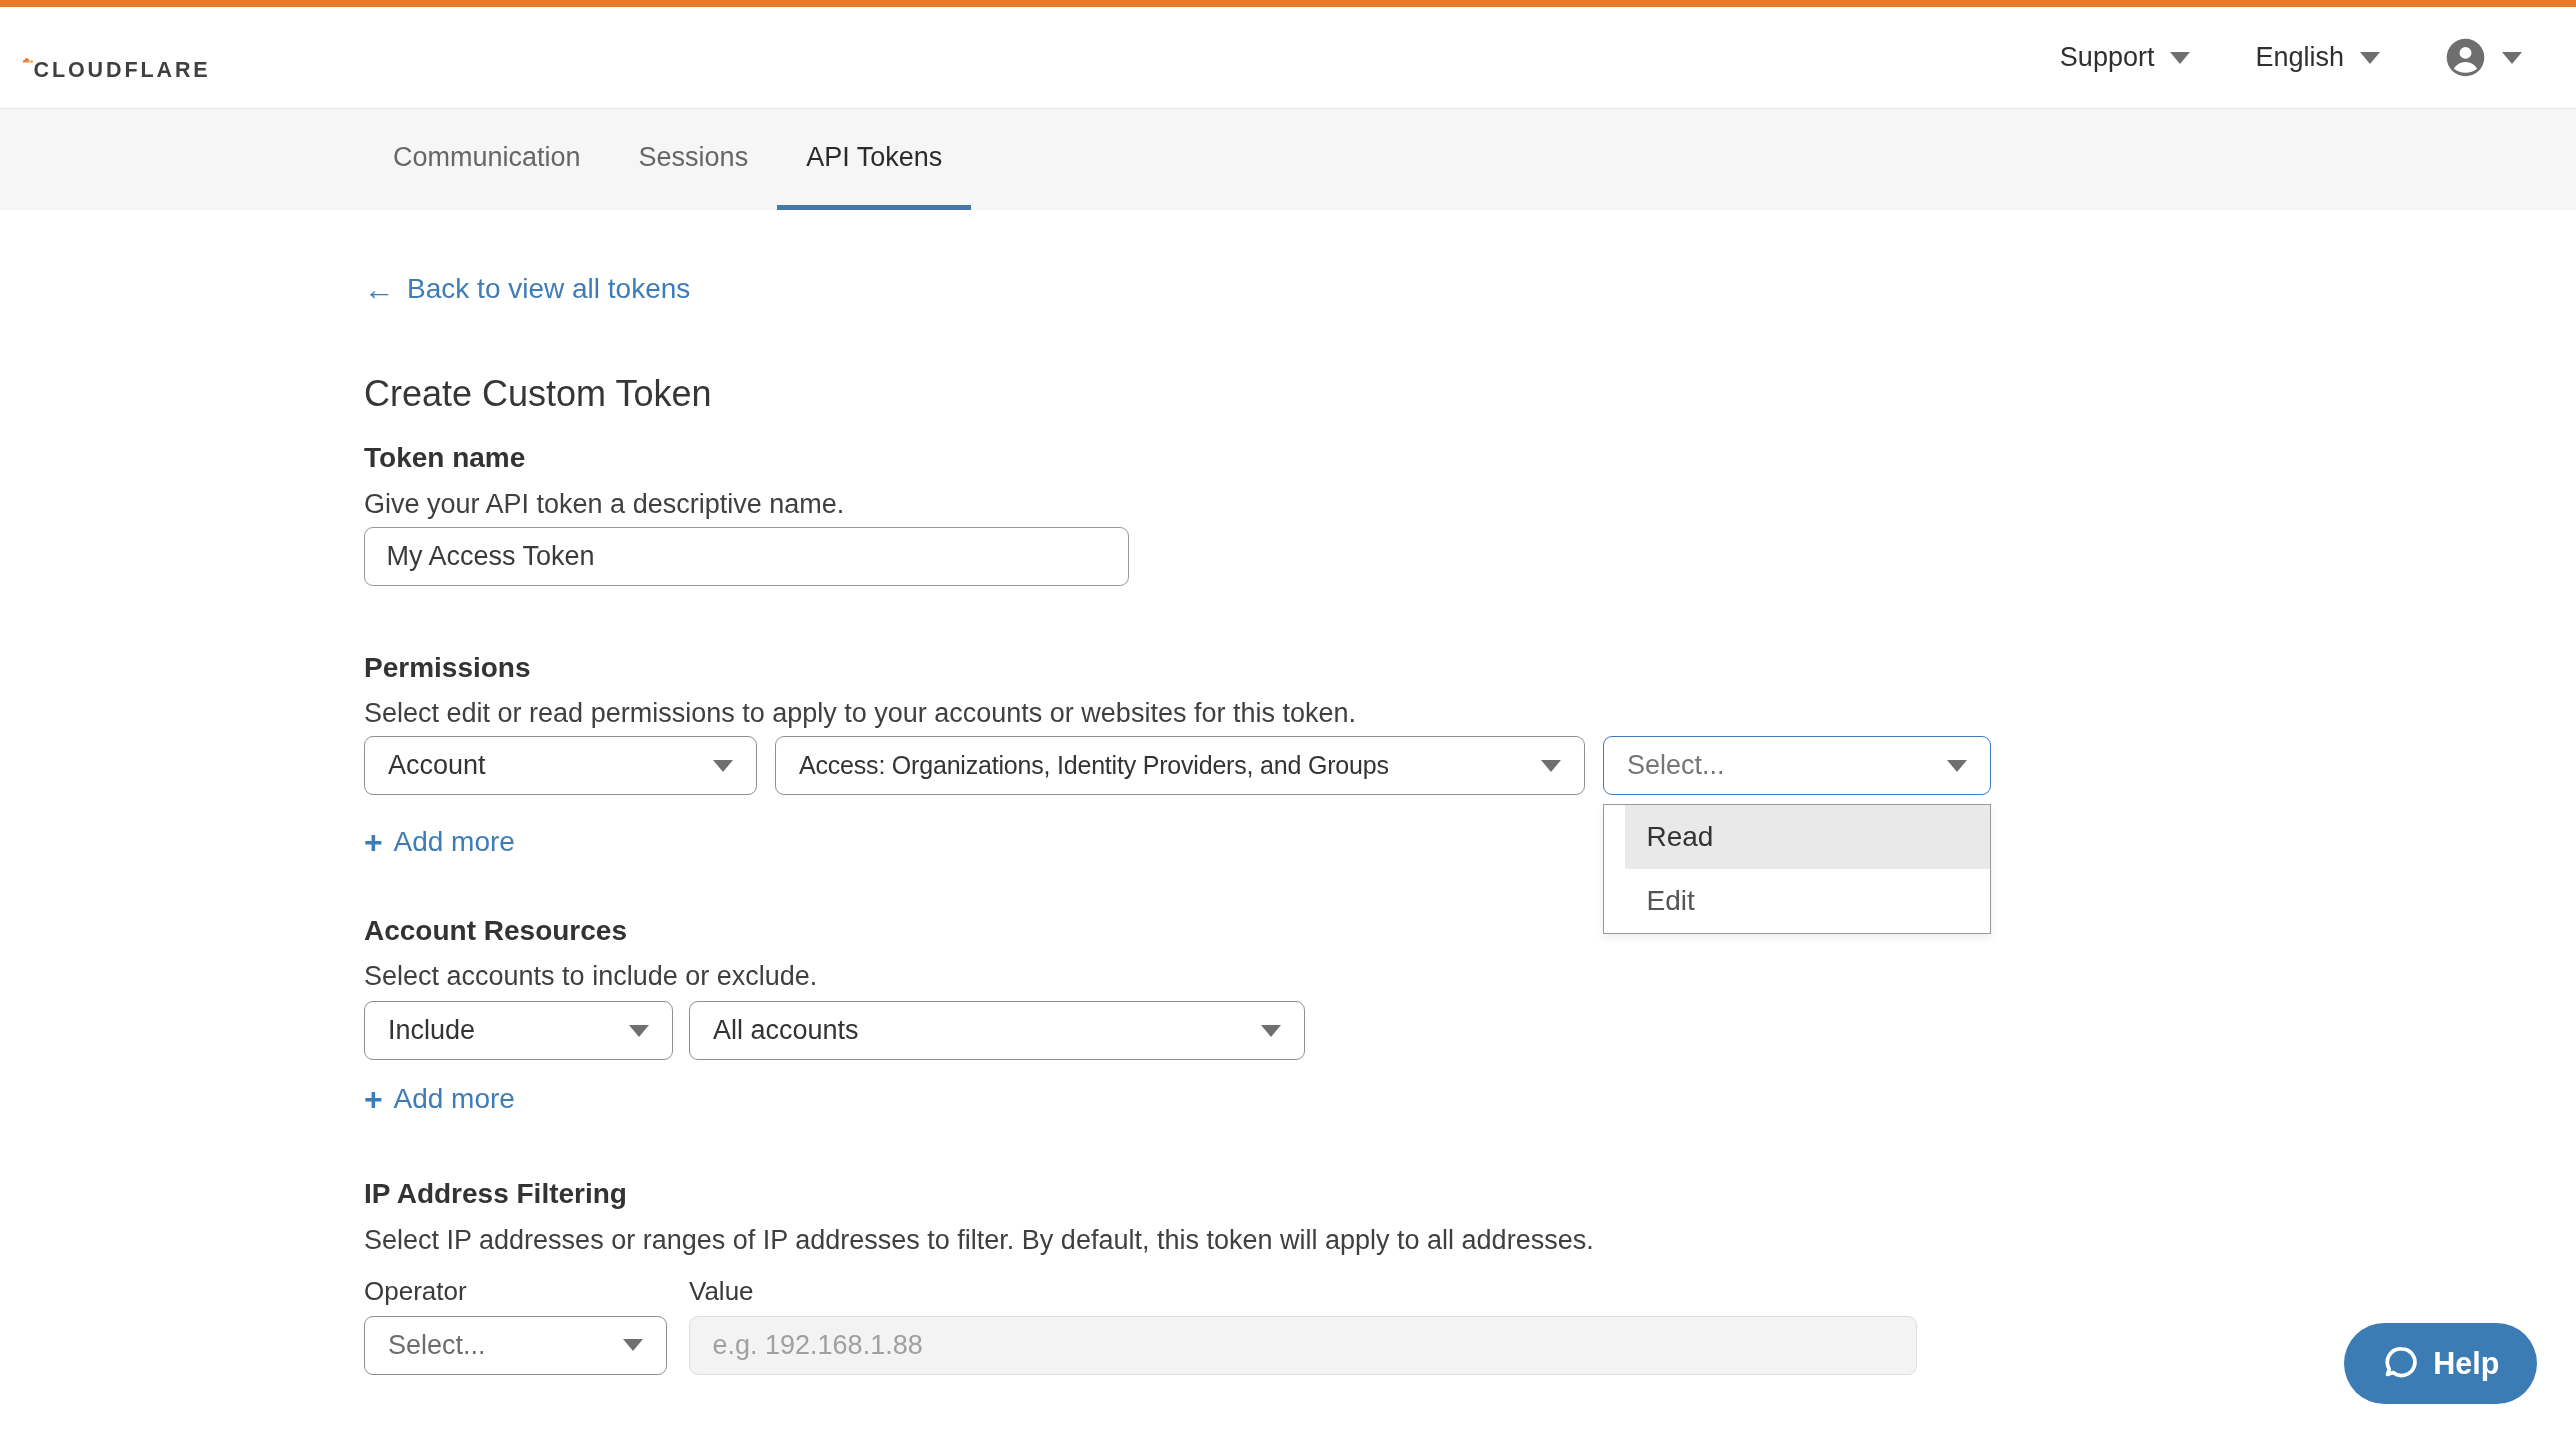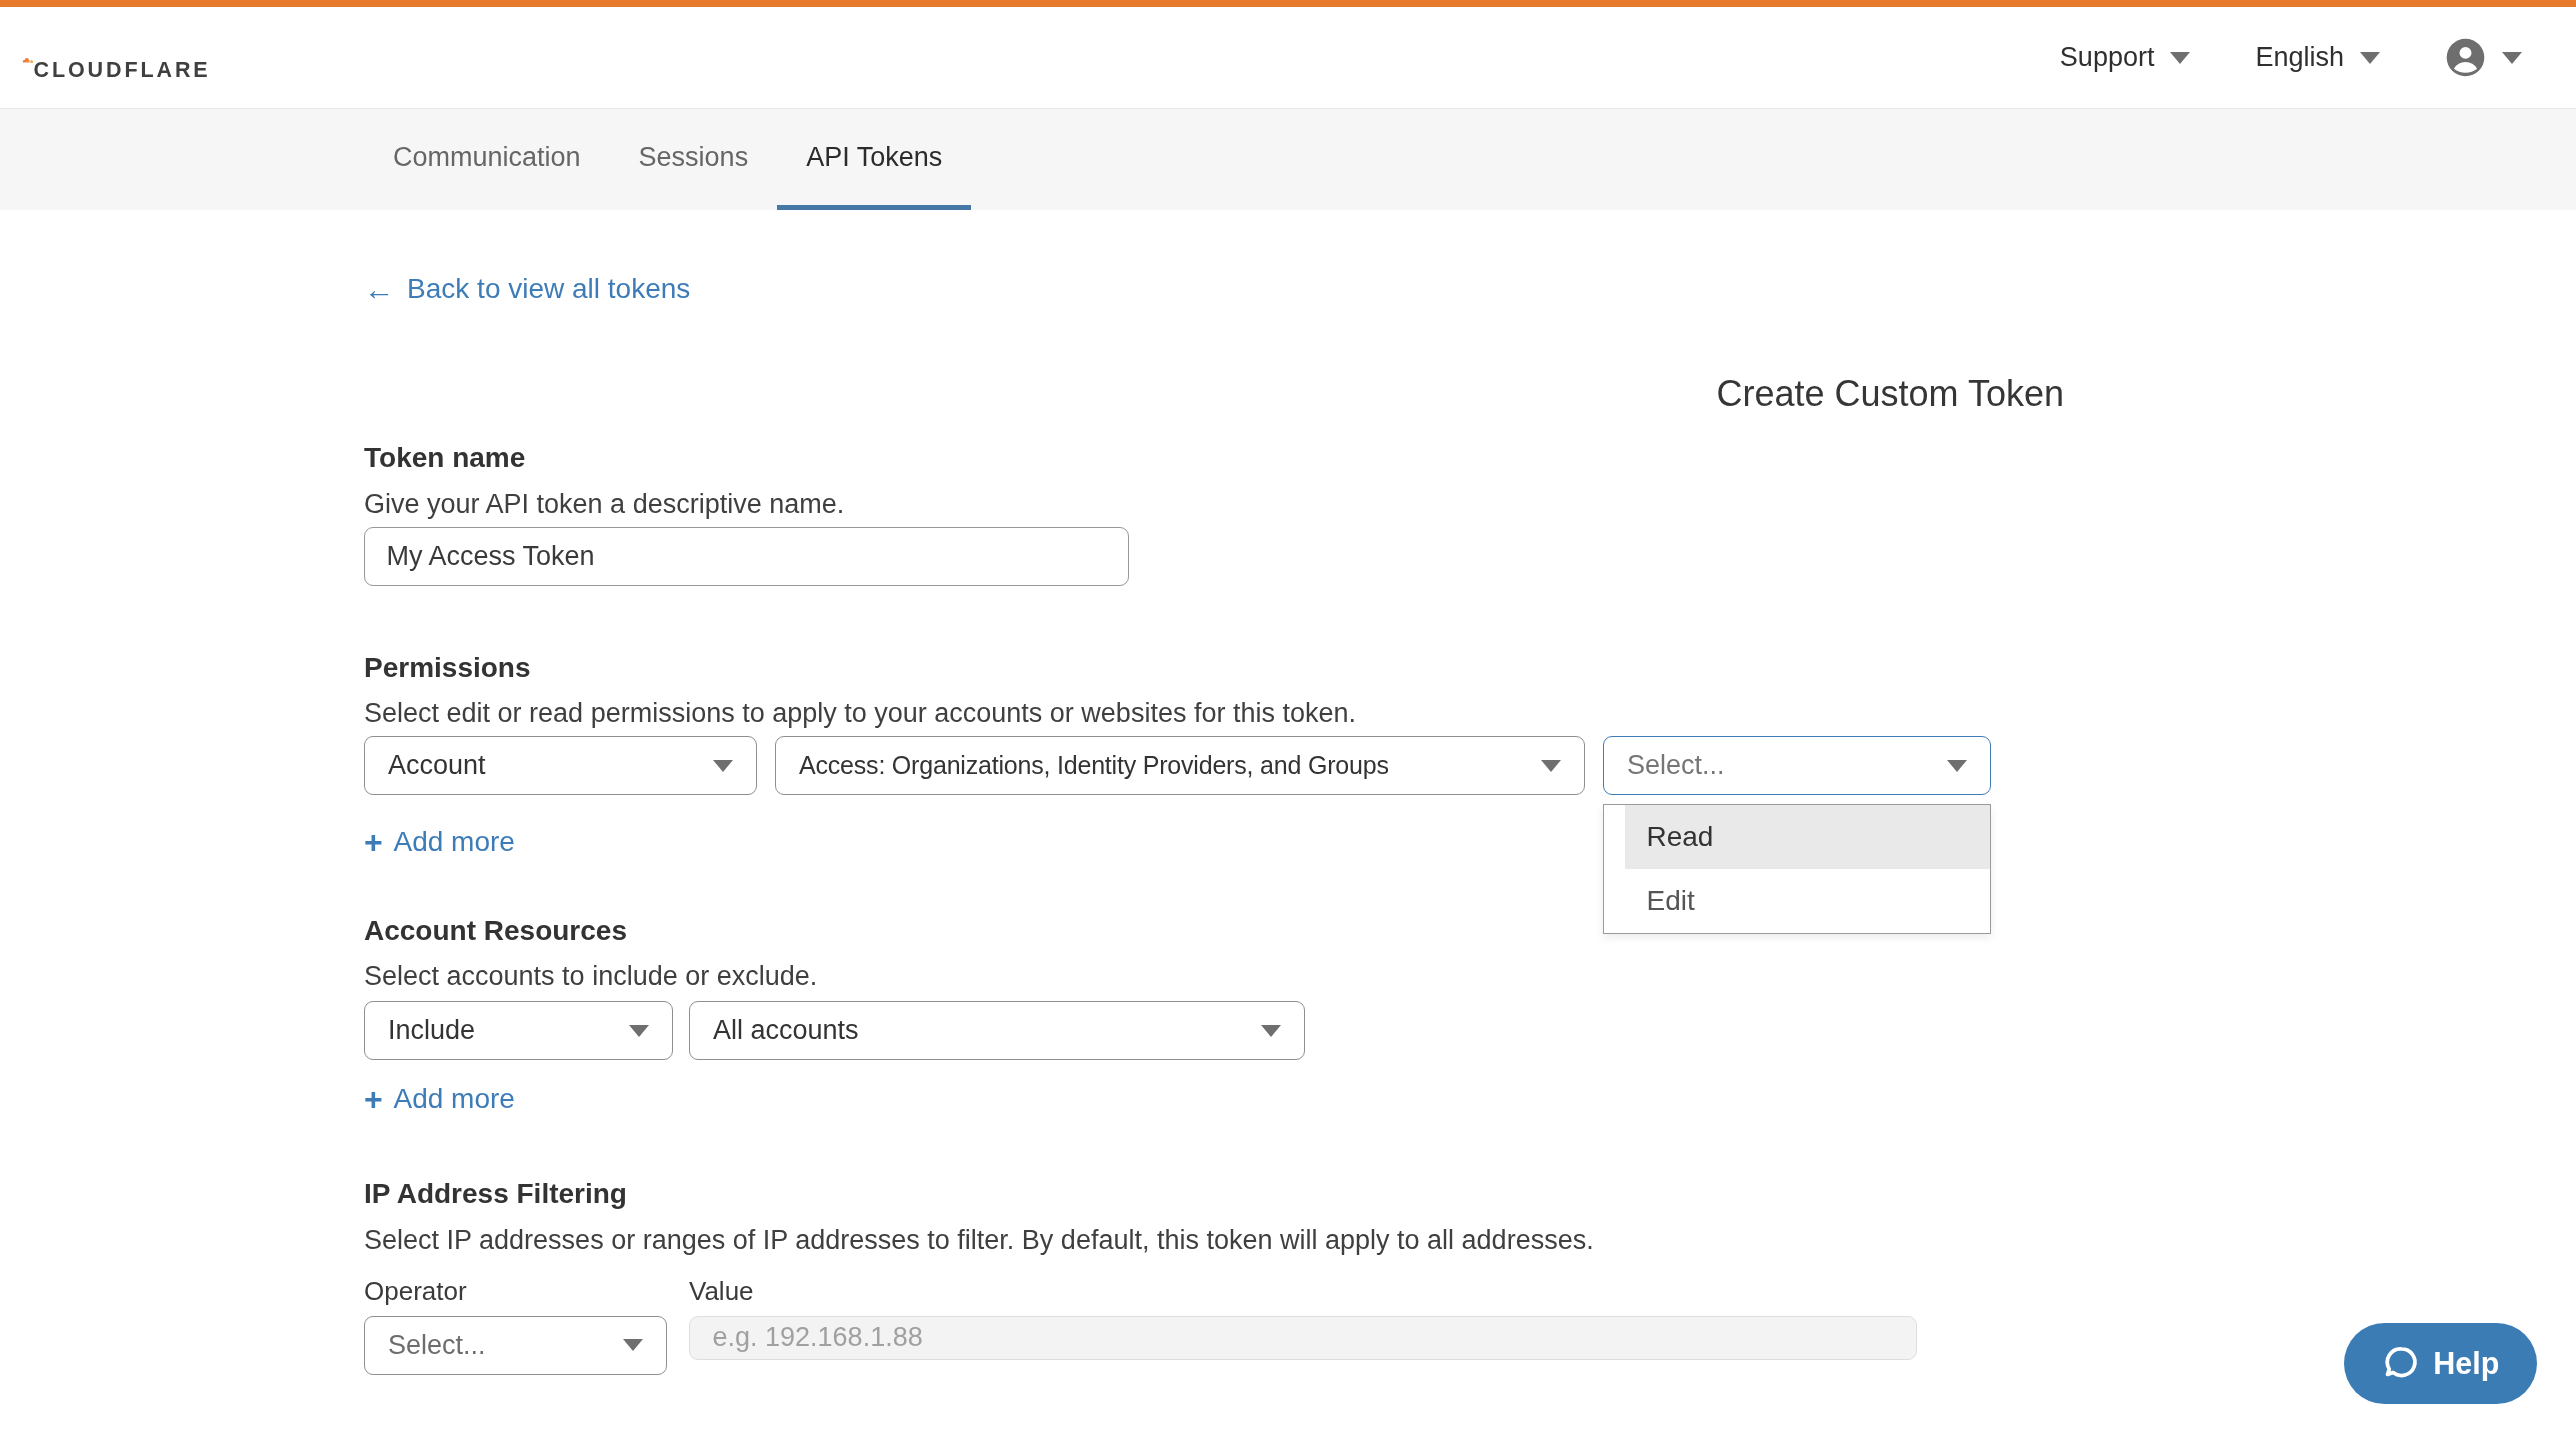--- a/index.html
+++ b/index.html
@@ -28,21 +28,21 @@
   .tab { display:flex; align-items:center; padding:0 29px; font-size:27px;
     color:#666; cursor:pointer; border-bottom:5.4px solid transparent; }
   .tab.active { color:#2b2b2b; border-bottom-color:var(--underline,#4577a7); }
 
   
   .content { padding-left:364px; width:2064px; }
   .back-row { margin-top:63px; }
   .back-link { display:inline-flex; align-items:center; gap:12.6px; font-size:28px;
     color:var(--blue,#3e7cb8); cursor:pointer; text-decoration:none; }
   .back-arrow { font-size:30.5px; line-height:30.5px; }
-  h1.page-title { margin-top:68px; font-size:36px; font-weight:500; color:#363636;text-align:right; }
+  h1.page-title { margin-top:68px; font-size:36px; font-weight:500; color:#363636; }
   .section-h { font-size:28px; font-weight:600; color:#333; }
   .desc { font-size:27px; color:#3f3f3f; margin-top:14.4px; }
 
   .mt-sec1 { margin-top:27px; }
   .text-input { margin-top:7.2px; width:765px; height:59px; border:1.8px solid #979797;
     border-radius:9px; font-size:27px; color:#3a3a3a; padding:0 21.5px;
     font-family:inherit; background:#fff; outline:none; }
 
   .sec-permissions { margin-top:66px; }
   .select-row { margin-top:7.2px; display:flex; gap:18px; align-items:flex-start; }
@@ -71,21 +71,21 @@
   .res-row { margin-top:9px; display:flex; gap:16px; }
   .sel-mode { width:309px; }
   .sel-accounts { width:616px; }
   .add-more-2 { margin-top:23px; }
 
   .sec-ip { margin-top:63px; }
   .ip-labels { margin-top:20px; display:flex; font-size:26px; color:#3a3a3a; }
   .lab-operator { width:325px; }
   .ip-row { margin-top:9px; display:flex; gap:21.5px; }
   .sel-operator { width:303px; color:#6d6d6d; }
-  .value-input { width:1228px; height:44px; background:#f3f3f3;
+  .value-input { width:1228px; height:59px; background:#f3f3f3;
     border:1.8px solid #dedede; border-radius:9px; font-size:27px; padding:0 23px;
     font-family:inherit; color:#7d7d7d; outline:none; }
   .value-input::placeholder { color:#a0a0a0; opacity:1; }
 
   
   .help-btn { position:fixed; right:39px; bottom:26px; width:193px; height:81px;
     border-radius:41px; background:var(--helpbg,#3b7cb5); border:none; cursor:pointer;
     display:flex; align-items:center; justify-content:center; gap:12.6px; }
   .help-btn svg { width:39px; height:39px; display:block; }
   .help-label { color:#fff; font-size:30.5px; font-weight:700; font-family:inherit; }

